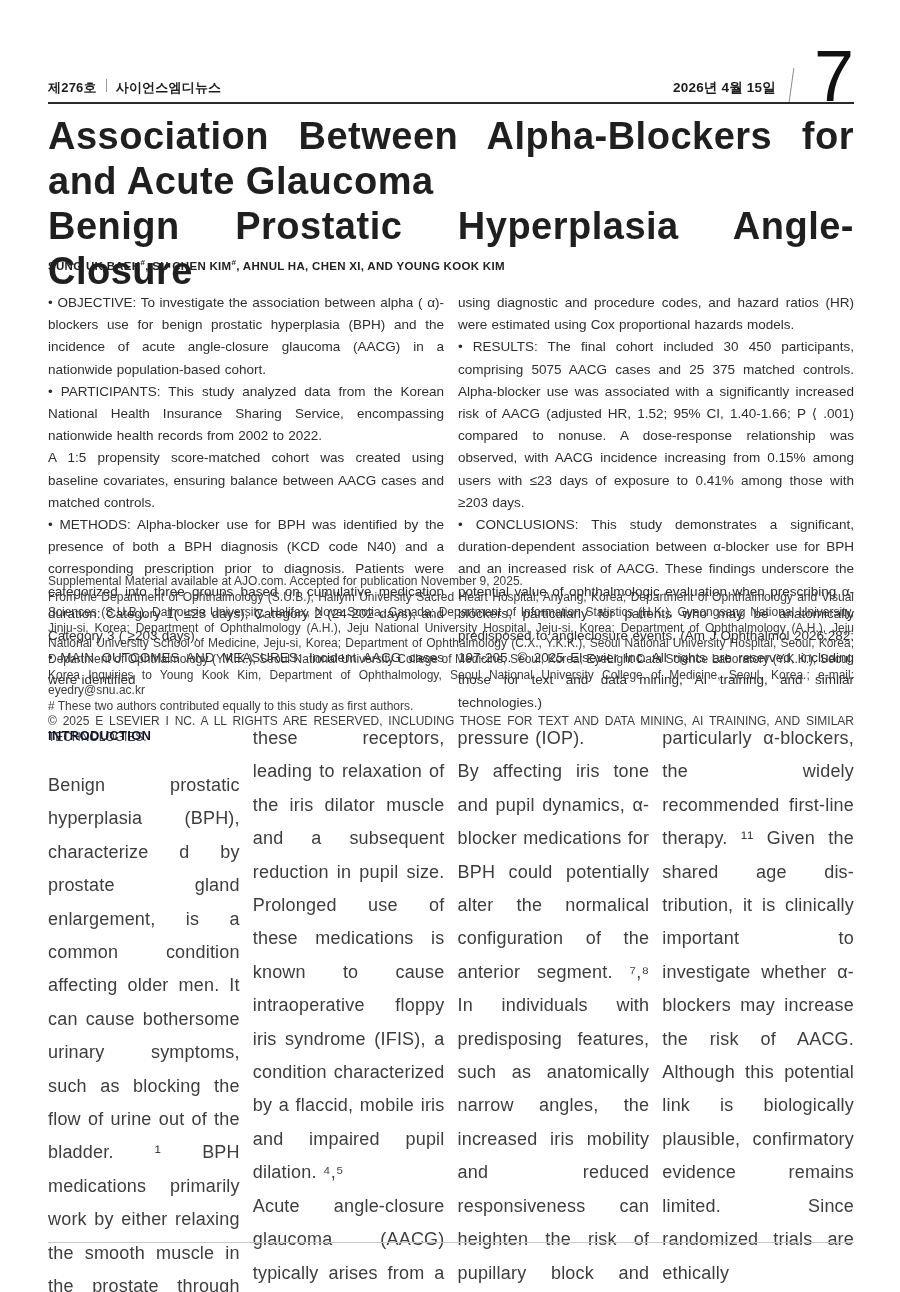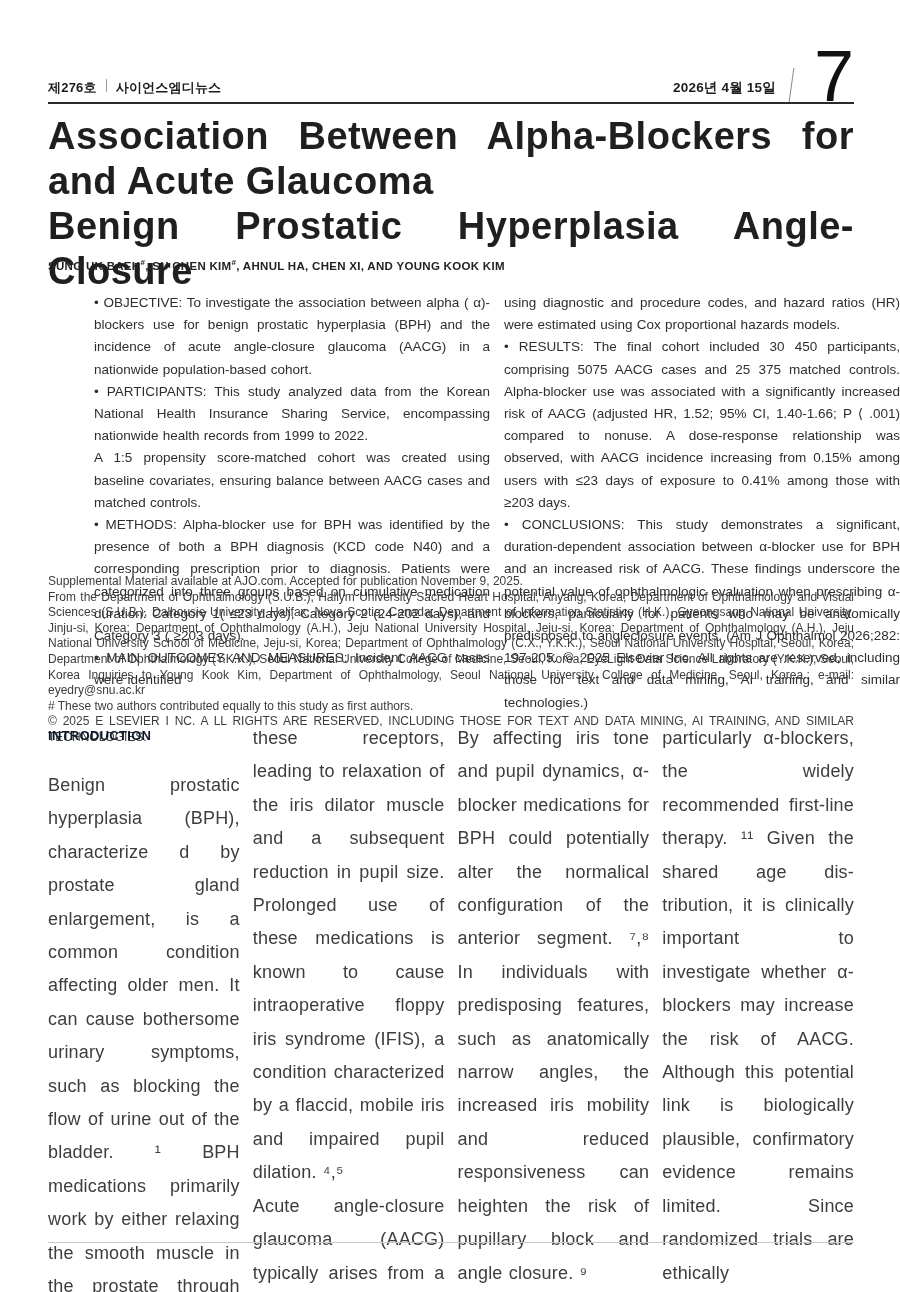--- a/index.html
+++ b/index.html
@@ -47,21 +47,21 @@
   .title .tline.fill{text-align-last:justify;}
   .authors{
     position:absolute;left:48px;width:806px;top:258px;
     font-size:11.5px;font-weight:bold;color:#222;letter-spacing:.3px;
   }
   .authors sup{font-size:8px;}
 
   
   .abstract{
     position:absolute;left:48px;width:806px;top:292px;
-    display:flex;gap:14px;margin-left:46px;
+    display:flex;gap:14px;
   }
   .abstract .acol{flex:1 1 0;}
   .abstract p{
     margin:0;font-size:13.5px;line-height:22.2px;
     text-align:justify;color:#2e2e2e;word-spacing:.5px;
   }
 
   
   .affil{
     position:absolute;left:48px;width:806px;top:574px;
@@ -113,21 +113,21 @@
     <div class="tline fill">Benign Prostatic Hyperplasia Angle-Closure</div>
   </div>
 
   <div class="authors">
     <span>SUNG UK BAEK</span><sup>#</sup><span>, SU CHEN KIM</span><sup>#</sup><span>, AHNUL HA, CHEN XI, AND YOUNG KOOK KIM</span>
   </div>
 
   <div class="abstract">
     <div class="acol">
       <p>• OBJECTIVE: To investigate the association between alpha ( α)-blockers use for benign prostatic hyperplasia (BPH) and the incidence of acute angle-closure glaucoma (AACG) in a nationwide population-based cohort.</p>
-      <p>• PARTICIPANTS: This study analyzed data from the Korean National Health Insurance Sharing Service, encompassing nationwide health records from 1999 to 2022.</p>
+      <p>• PARTICIPANTS: This study analyzed data from the Korean National Health Insurance Sharing Service, encompassing nationwide health records from 2002 to 2022.</p>
       <p>A 1:5 propensity score-matched cohort was created using baseline covariates, ensuring balance between AACG cases and matched controls.</p>
       <p>• METHODS: Alpha-blocker use for BPH was identified by the presence of both a BPH diagnosis (KCD code N40) and a corresponding prescription prior to diagnosis. Patients were categorized into three groups based on cumulative medication duration: Category 1( ≤23 days), Category 2 (24-202 days), and Category 3 ( ≥203 days).</p>
       <p>• MAIN OUTCOMES AND MEASURES: Incident AACG cases were identified</p>
     </div>
     <div class="acol">
       <p>using diagnostic and procedure codes, and hazard ratios (HR) were estimated using Cox proportional hazards models.</p>
       <p>• RESULTS: The final cohort included 30 450 participants, comprising 5075 AACG cases and 25 375 matched controls. Alpha-blocker use was associated with a significantly increased risk of AACG (adjusted HR, 1.52; 95% CI, 1.40-1.66; P ⟨ .001) compared to nonuse. A dose-response relationship was observed, with AACG incidence increasing from 0.15% among users with ≤23 days of exposure to 0.41% among those with ≥203 days.</p>
       <p>• CONCLUSIONS: This study demonstrates a significant, duration-dependent association between α-blocker use for BPH and an increased risk of AACG. These findings underscore the potential value of ophthalmologic evaluation when prescribing α-blockers, particularly for patients who may be anatomically predisposed to angleclosure events. (Am J Ophthalmol 2026;282: 197-205. © 2025 Elsevier Inc. All rights are reserved, including those for text and data mining, AI training, and similar technologies.)</p>
     </div>
   </div>
@@ -146,20 +146,21 @@
       <p>Benign prostatic hyperplasia (BPH), characterize d by prostate gland enlargement, is a common condition affecting older men. It can cause bothersome urinary symptoms, such as blocking the flow of urine out of the bladder. ¹ BPH medications primarily work by either relaxing the smooth muscle in the prostate through alpha (α) adrenergic blockers to improve urine flow or by reducing prostate size through hormonal modulation via 5-α reductase inhibitors. ²</p>
 
     </div>
 
     <div class="bcol">
       <p>these receptors, leading to relaxation of the iris dilator muscle and a subsequent reduction in pupil size. Prolonged use of these medications is known to cause intraoperative floppy iris syndrome (IFIS), a condition characterized by a flaccid, mobile iris and impaired pupil dilation. ⁴,⁵</p>
       <p>Acute angle-closure glaucoma (AACG) typically arises from a pupillary block mechanism, in which the flow of aqueous humor from the posterior to the anterior chamber is obstructed at the iris-lens interface. ⁶ As pressure builds in the posterior chamber, it pushes the peripheral iris forward, causing it to bow and press against the trabecular meshwork, thereby blocking aqueous outflow and rapidly increasing intraocular</p>
     </div>
 
     <div class="bcol">
+      <p>pressure (IOP).</p>
       <p>By affecting iris tone and pupil dynamics, α-blocker medications for BPH could potentially alter the normalical configuration of the anterior segment. ⁷,⁸ In individuals with predisposing features, such as anatomically narrow angles, the increased iris mobility and reduced responsiveness can heighten the risk of pupillary block and angle closure. ⁹</p>
       <p>Thus, α-receptor inhibition by BPH medications may contribute to the development of AACG in susceptible individuals by disrupting the delicate balance of iris and pupil physiology.</p>
 
     </div>
 
     <div class="bcol">
       <p>particularly α-blockers, the widely recommended first-line therapy. ¹¹ Given the shared age dis-tribution, it is clinically important to investigate whether α-blockers may increase the risk of AACG. Although this potential link is biologically plausible, confirmatory evidence remains limited. Since randomized trials are ethically</p>
       <h2 class="mid">INTRODUCTION</h2>
       <p>Benign prostatic hyperplasia (BPH), characterize d by prostate gland enlargement, is a common condition affecting older men. It can cause bothersome urinary symptoms, such as blocking the flow of urine out of the bladder. ¹ BPH medications primarily work by either relaxing the smooth muscle</p>
     </div>

